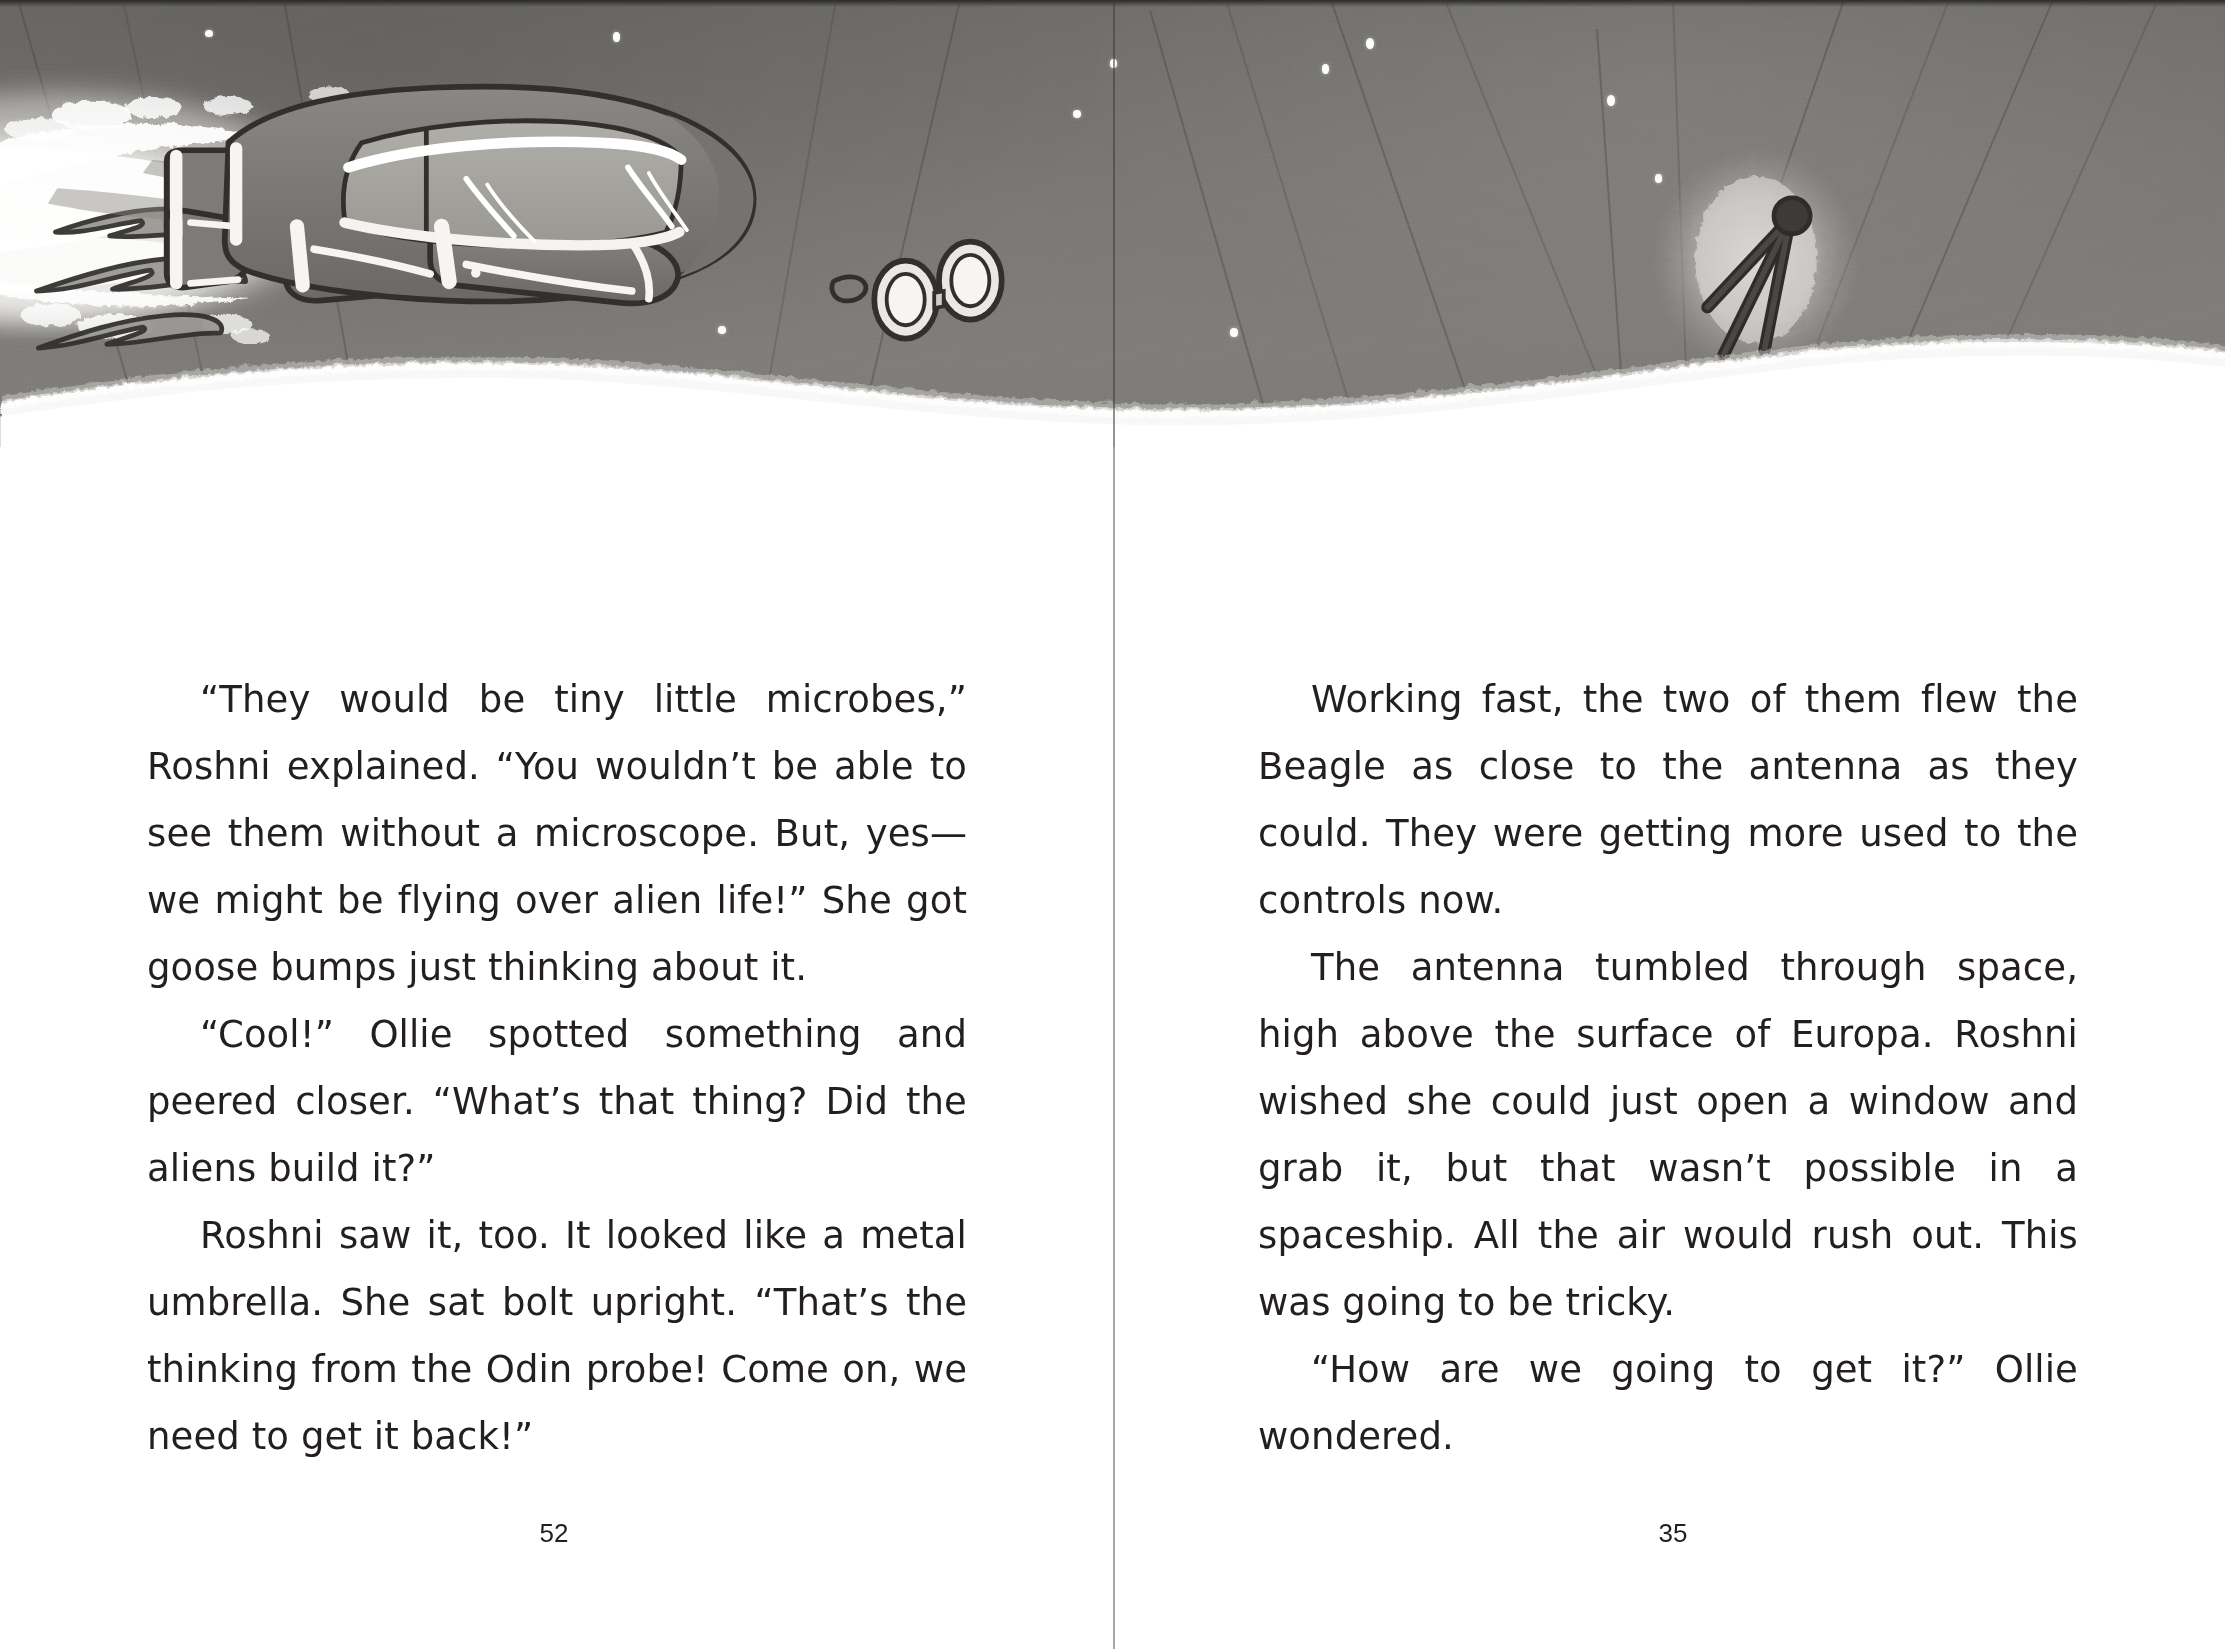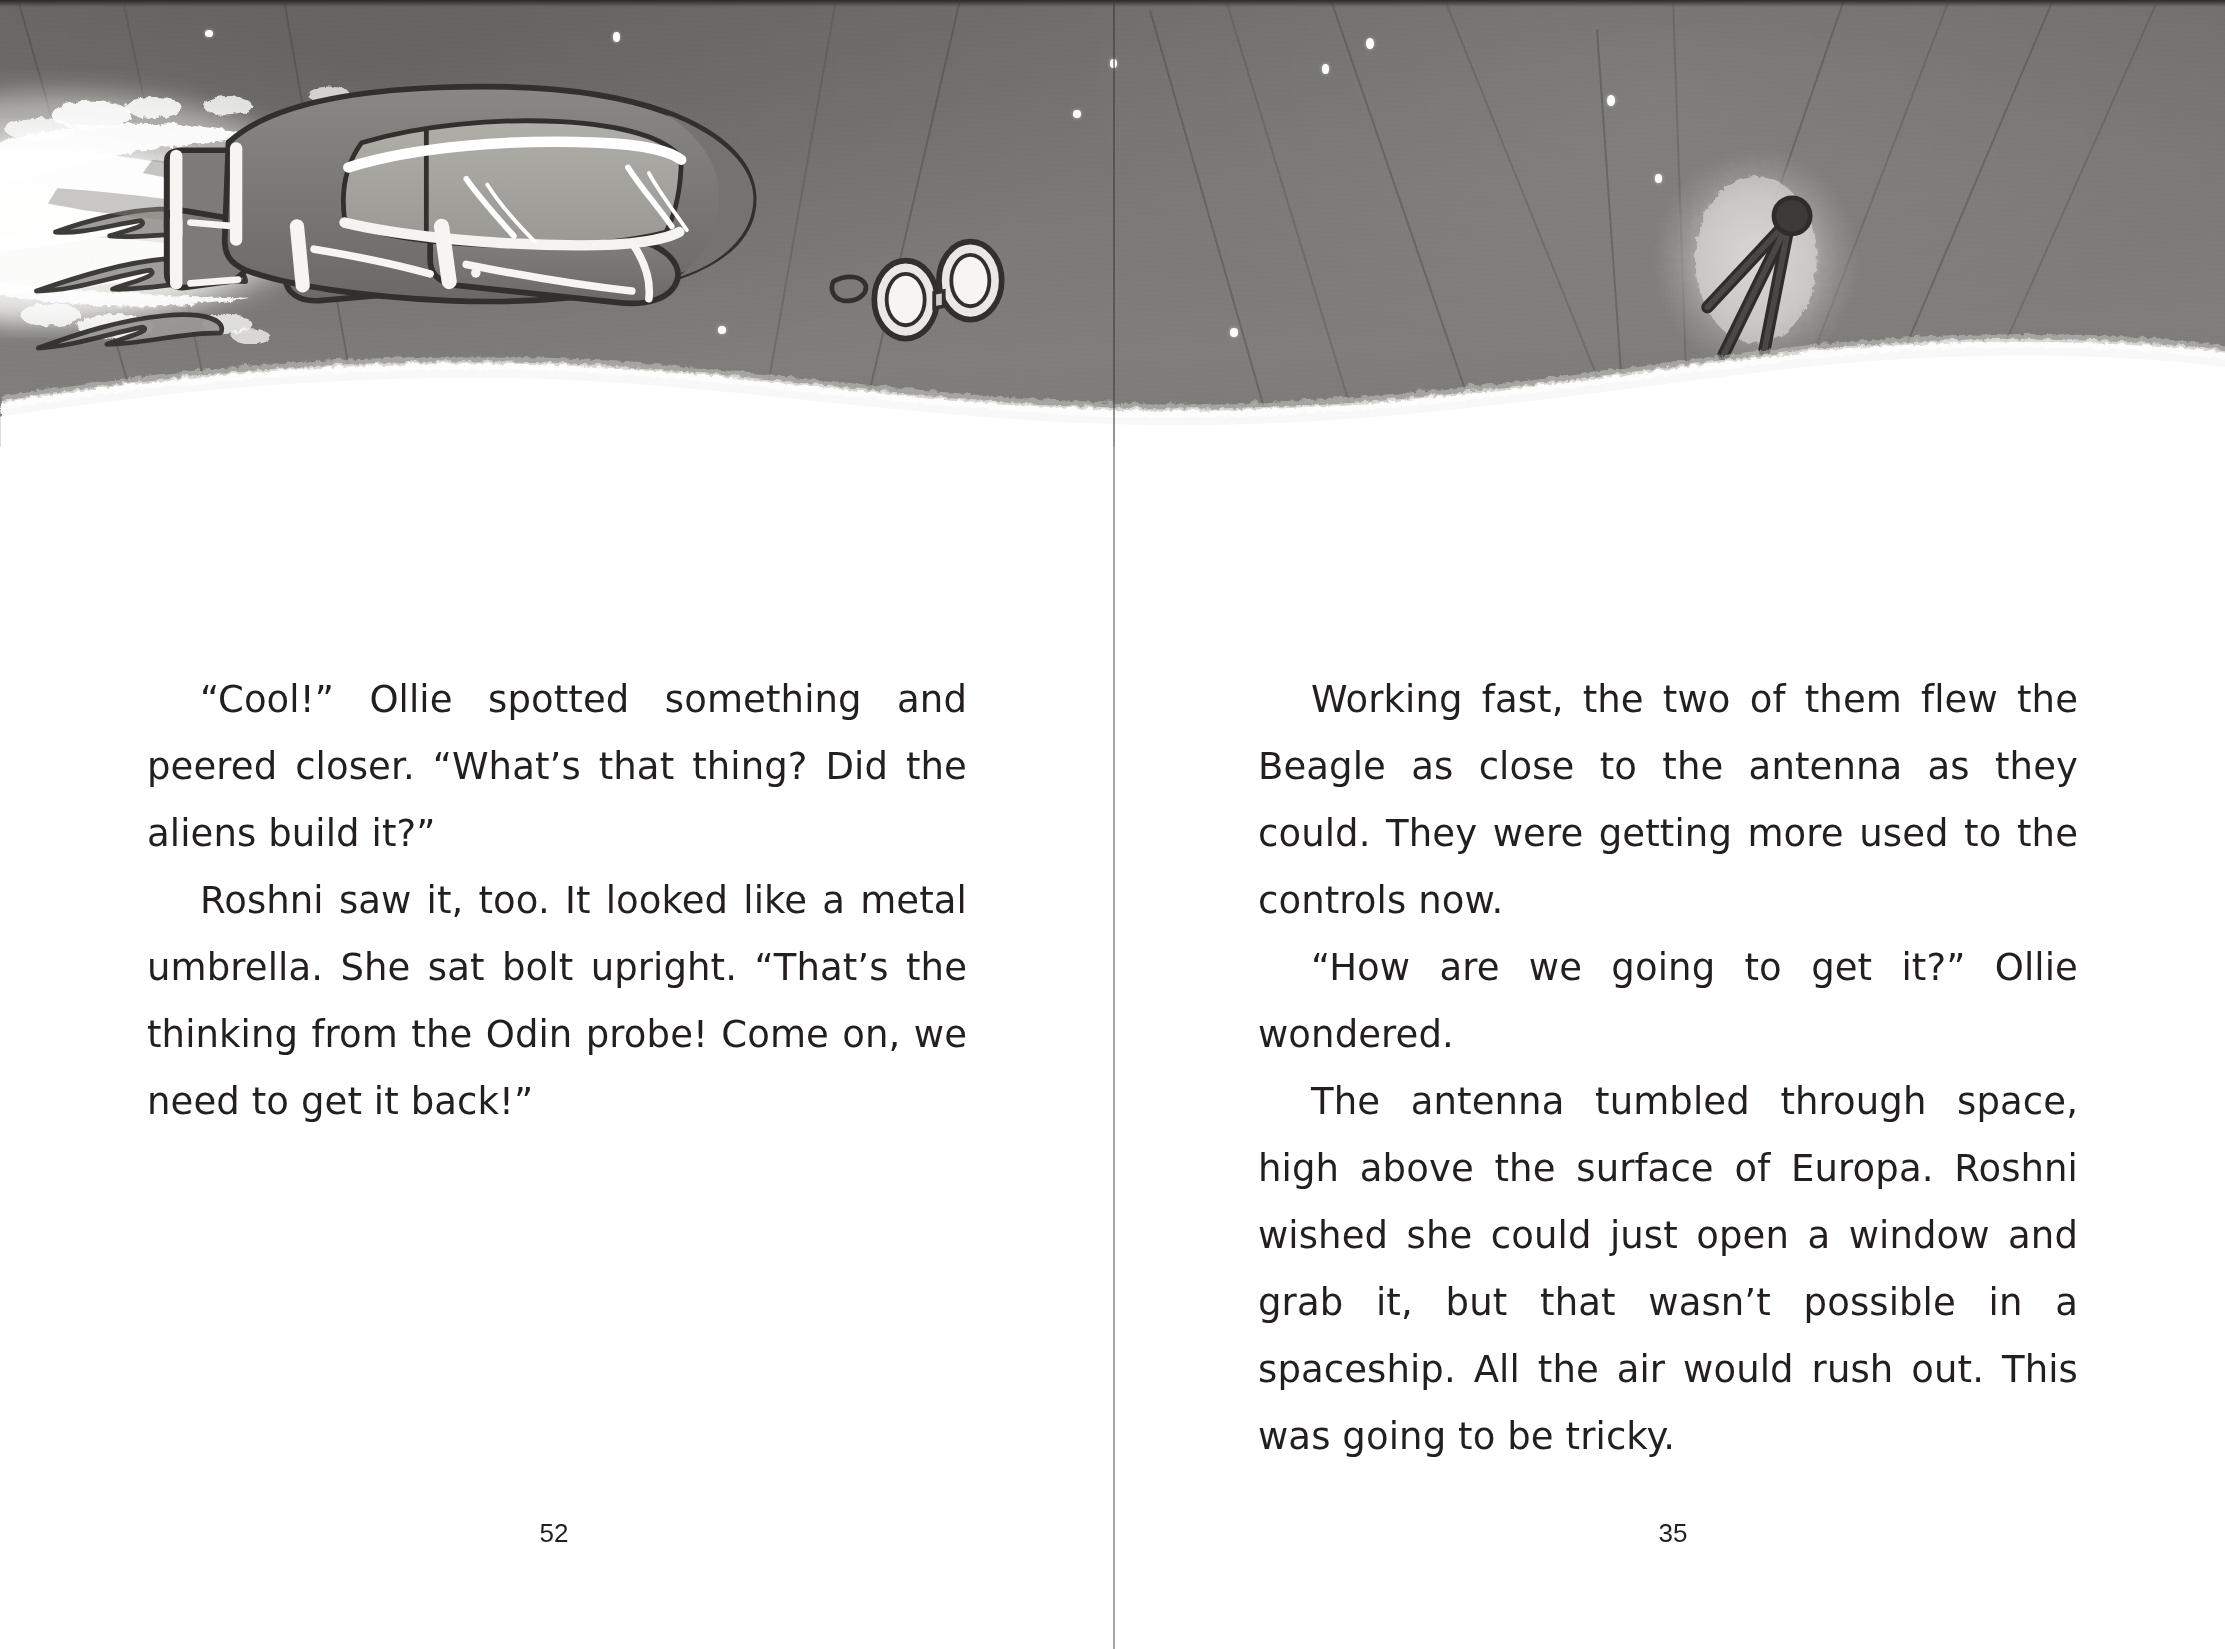--- a/index.html
+++ b/index.html
@@ -241,26 +241,27 @@
         <path d="M0 418 C120 400 320 372 560 378 C760 384 940 418 1170 426
                  C1420 434 1640 396 1860 370 C2060 346 2230 352 2340 366" stroke="#cfcdc9" stroke-width="7" fill="none" filter="url(#rough)" opacity=".5"></path>
       </g>
     </svg>
   </div>
 
   <div class="gutter dark"></div>
   <div class="gutter" style="top:447px;height:1202px;"></div>
 
   <div class="col left">
+    <p><span class="ind"></span><span>“They would be tiny little microbes,” Roshni explained. “You wouldn’t be able to see them without a microscope. But, yes—we might be flying over alien life!” She got goose bumps just thinking about it.</span></p>
     <p><span class="ind"></span><span>“Cool!” Ollie spotted something and peered closer. “What’s that thing? Did the aliens build it?”</span></p>
     <p><span class="ind"></span><span>Roshni saw it, too. It looked like a metal umbrella. She sat bolt upright. “That’s the thinking from the Odin probe! Come on, we need to get it back!”</span></p>
   </div>
   <div class="folio left">52</div>
 
   <div class="col right">
     <p><span class="ind"></span><span>Working fast, the two of them flew the Beagle as close to the antenna as they could. They were getting more used to the controls now.</span></p>
+    <p><span class="ind"></span><span>The antenna tumbled through space, high above the surface of Europa. Roshni wished she could just open a window and grab it, but that wasn’t possible in a spaceship. All the air would rush out. This was going to be tricky.</span></p>
     <p><span class="ind"></span><span>“How are we going to get it?” Ollie wondered.</span></p>
-    <p><span class="ind"></span><span>The antenna tumbled through space, high above the surface of Europa. Roshni wished she could just open a window and grab it, but that wasn’t possible in a spaceship. All the air would rush out. This was going to be tricky.</span></p>
   </div>
   <div class="folio right">35</div>
 
 </div>
 
 
 </body></html>

